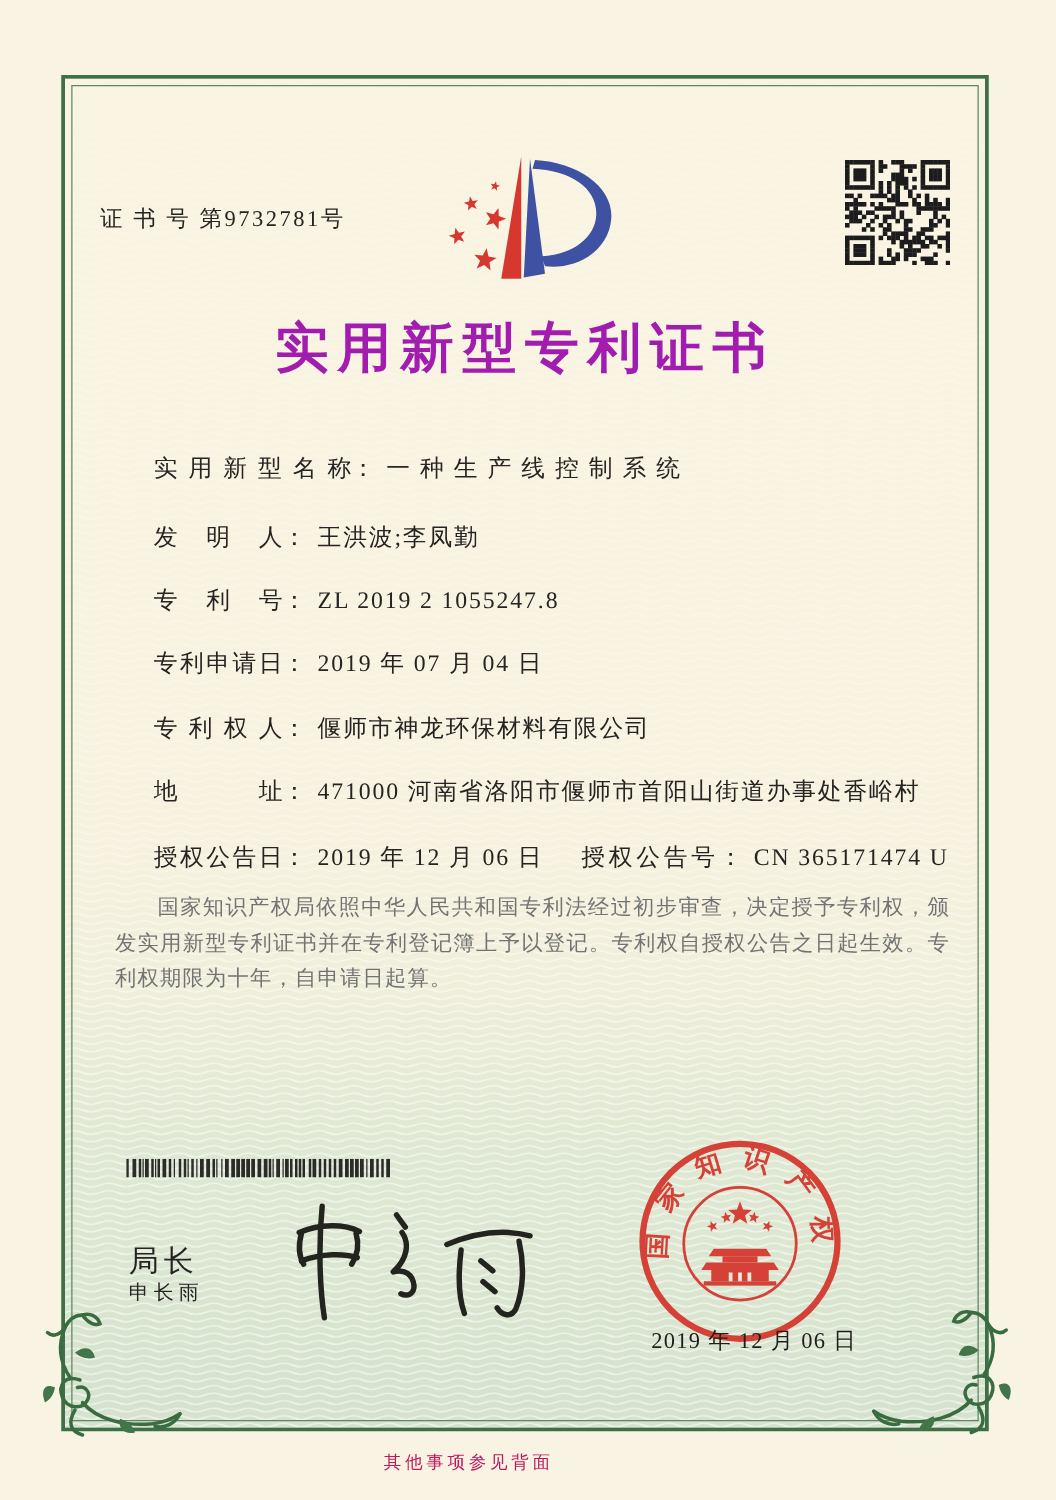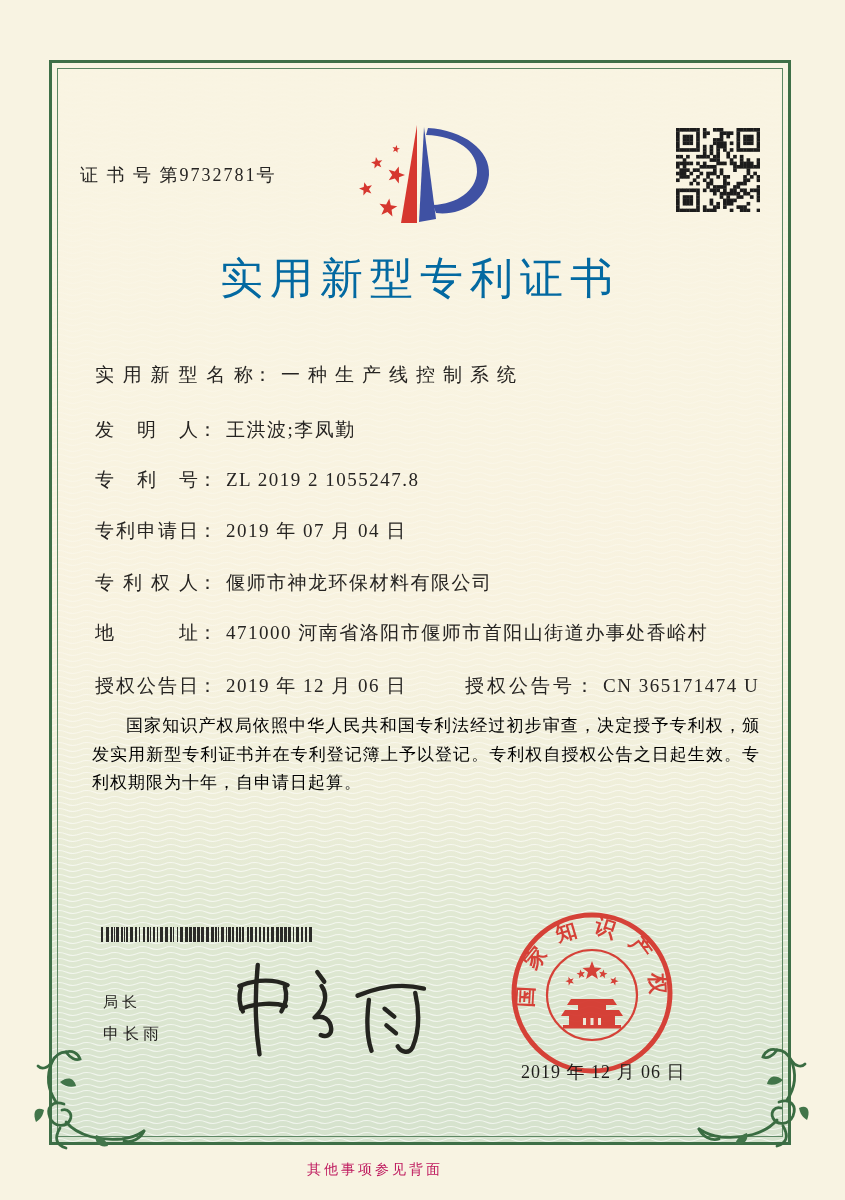--- a/index.html
+++ b/index.html
@@ -23,42 +23,42 @@
     border:1px solid #5d8764;
     pointer-events:none;
   }
   .bg-svg{position:absolute;inset:0;width:100%;height:100%;}
   
   .cert-no{position:absolute;left:28px;top:56px;font-size:18px;letter-spacing:2px;white-space:nowrap;margin-top:44px;}
   .logo-svg{position:absolute;left:293px;top:55px;}
   .qr-svg{position:absolute;left:624px;top:65px;}
   .doc-title{
     position:absolute;left:0;top:187px;width:100%;
-    text-align:center;font-size:43px;font-weight:400;
-    letter-spacing:7px;color:#0369a1;white-space:nowrap;
+    text-align:center;font-size:43px;font-weight:700;
+    letter-spacing:7px;color:#a21caf;white-space:nowrap;
   }
   
   .row{position:absolute;left:43px;font-size:19px;white-space:nowrap;}
-  .lbl{display:inline-block;width:103px;text-align:justify;text-align-last:justify;}
+  .lbl{display:inline-block;width:103px;text-align:justify;text-align-last:justify;margin-left:28px;}
   .lbl.wide{width:158px;}
   .colon{margin-right:9px;}
   .val{letter-spacing:1.5px;}
   .val.spaced{letter-spacing:8px;}
   .grant-no-block{position:absolute;left:370px;top:0;white-space:nowrap;}
   .grant-no-block .lbl2{letter-spacing:3px;}
   
   .body-text{
     position:absolute;left:40px;top:649px;width:668px;
     font-size:17px;line-height:28.5px;letter-spacing:1px;
-    text-align:justify;color:#000000;
+    text-align:justify;color:#737373;
   }
   .body-text p{margin:0;text-indent:2em;}
   
   .barcode-svg{position:absolute;left:49px;top:864px;}
-  .officer-title{position:absolute;left:51px;top:930px;font-size:15px;letter-spacing:4px;}
+  .officer-title{position:absolute;left:51px;top:930px;font-size:24px;letter-spacing:4px;}
   .officer-name{position:absolute;left:51px;top:961px;font-size:16px;letter-spacing:4px;}
   .signature-svg{position:absolute;left:176px;top:889px;}
   .seal-svg{position:absolute;left:445px;top:835px;opacity:.93;}
   .seal-date{position:absolute;left:469px;top:997px;font-size:18px;letter-spacing:1px;color:#1f1e1c;}
   .page-info{position:absolute;left:0;right:60px;top:1047px;text-align:center;font-size:14px;letter-spacing:1px;color:#2e2c28;}
   .back-note{position:absolute;left:0;right:95px;top:1161px;text-align:center;font-size:14px;letter-spacing:3px;color:#be185d;}
   .corner-svg{position:absolute;}
   .corner-svg.bl{left:30px;top:1048px;}
   .corner-svg.br{left:688px;top:1046px;}
 </style>

